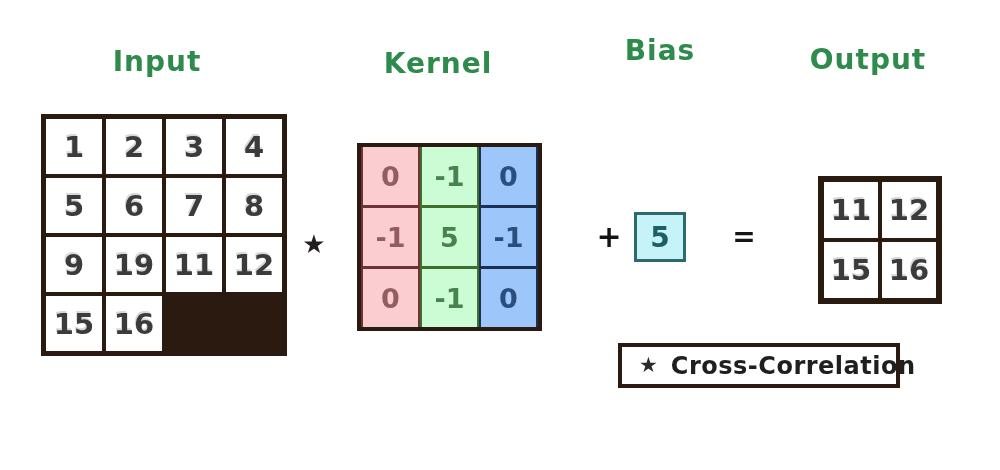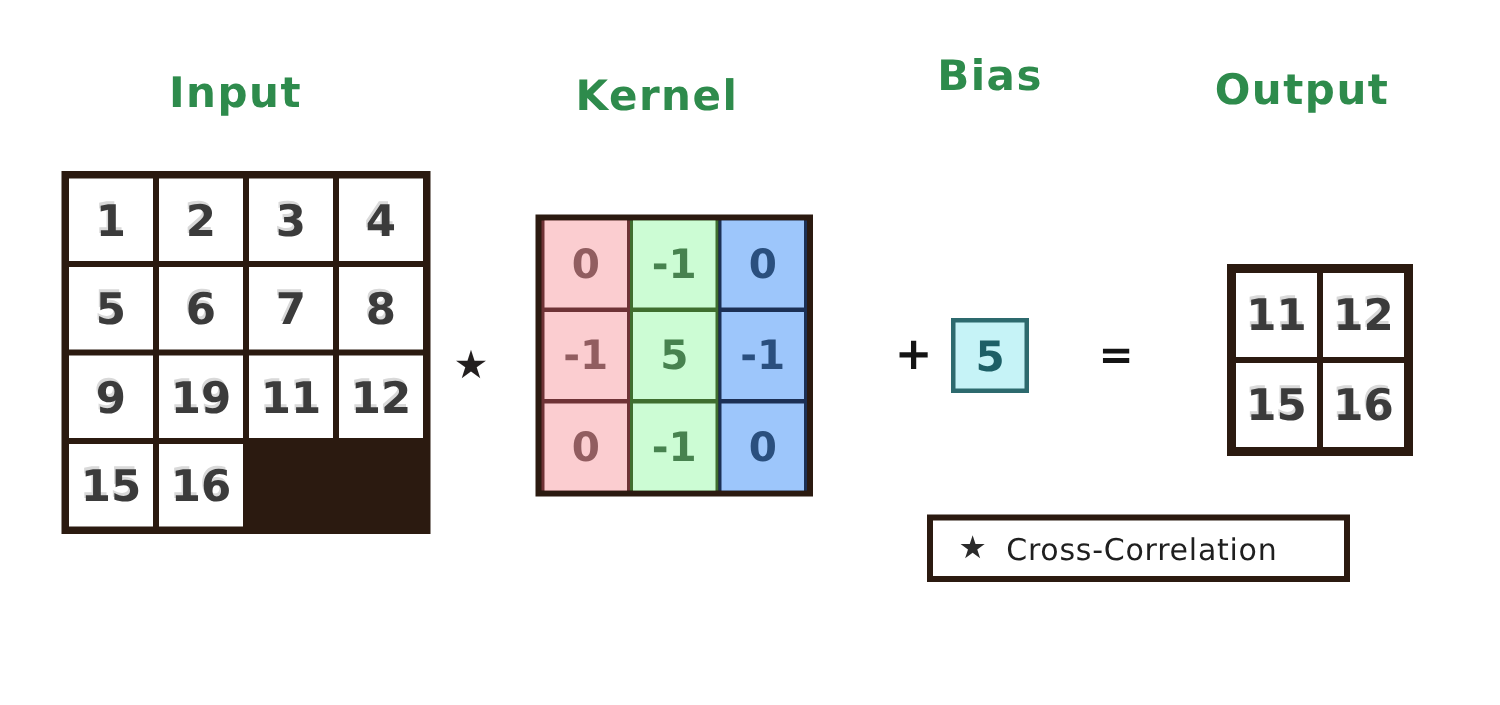--- a/index.html
+++ b/index.html
@@ -48,21 +48,21 @@
     display:flex;align-items:center;justify-content:center;
     font-size:28px;font-weight:bold;color:#1d5f66;
   }
   
   #legend-box{
     position:absolute;left:618px;top:343px;width:282px;height:45px;
     box-sizing:border-box;border:4px solid #2b1a10;background:#ffffff;
     display:flex;align-items:center;padding-left:17px;gap:13px;
   }
   #legend-star{font-size:21px;color:#2b2b2b;line-height:1;}
-  #legend-label{font-size:20px;font-weight:400;color:#1f1f1f;letter-spacing:0.5px;white-space:nowrap;}
+  #legend-label{font-size:24px;font-weight:700;color:#1f1f1f;letter-spacing:0.5px;white-space:nowrap;}
 </style>
 </head>
 <body>
 
 <div id="canvas">
 
   <div class="title" style="left:157px;top:48px;">Input</div>
   <div class="title" style="left:438px;top:50px;">Kernel</div>
   <div class="title" style="left:660px;top:37px;">Bias</div>
   <div class="title" style="left:868px;top:46px;">Output</div>

